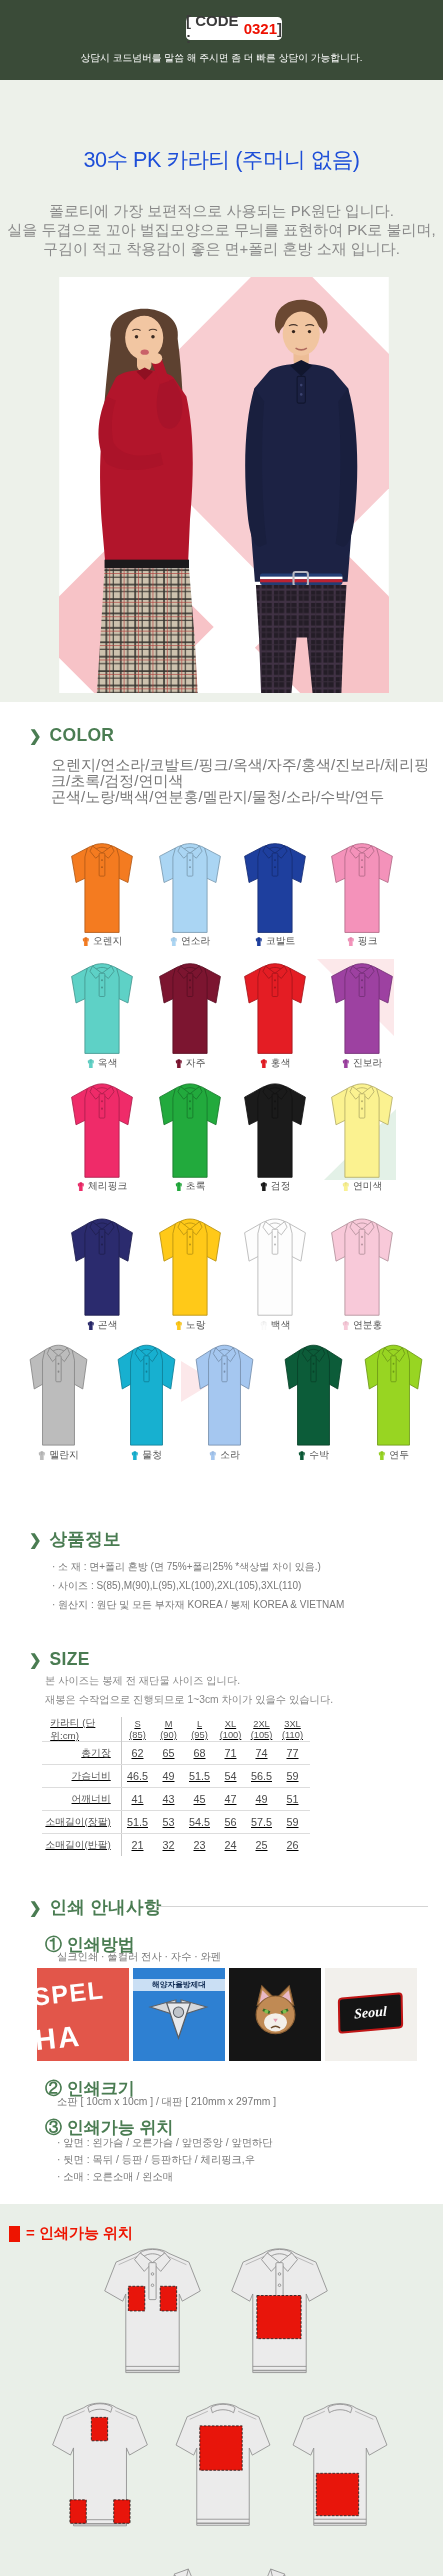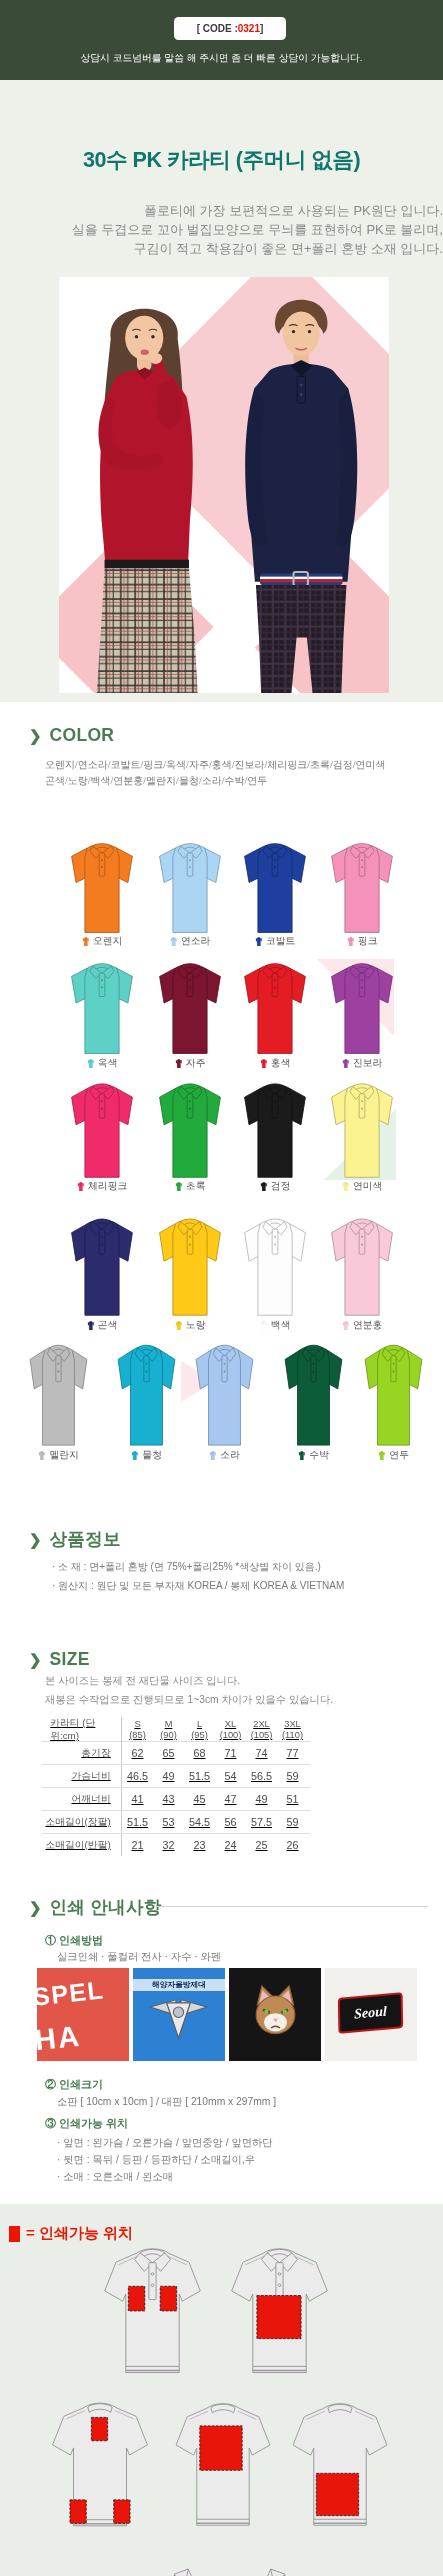--- a/index.html
+++ b/index.html
@@ -1,41 +1,41 @@
 <!DOCTYPE html>
 <html style="font-size:8.2px"><head>
 <meta charset="utf-8">
 <style>
   html,body{margin:0;padding:0;background:#ffffff;}
   .page{position:relative;width:443px;height:3194px;background:#ffffff;
         font-family:"Liberation Sans",sans-serif;overflow:hidden;}
   .abs{position:absolute;}
   
   .top-banner{left:0;top:0;width:443px;height:80px;background:#3a4b38;}
-  .code-badge{left:174px;top:17px;width:112px;height:23px;background:#fff;border-radius:4.6px;
+  .code-badge{left:186px;top:17px;width:96px;height:23px;background:#fff;border-radius:4.6px;
               display:flex;align-items:center;justify-content:center;
-              font-weight:bold;font-size:10px;color:#3b3b3b;}
+              font-weight:bold;font-size:15px;color:#3b3b3b;}
   .code-badge .red{color:#ee1000;}
   .banner-sub{left:0;top:52px;width:443px;text-align:center;color:#ffffff;font-size:9.8px;}
   
   .intro-bg{left:0;top:80px;width:443px;height:622px;background:#edf1ea;}
   .pos-bg{left:0;top:2204px;width:443px;height:500px;background:#e9efe8;}
   
-  .title{left:0;top:145px;width:443px;text-align:center;font-size:21.6px;font-weight:bold;
-         color:#0f766e;letter-spacing:-0.5px;}
-  .desc{left:0;top:201px;width:443px;text-align:right;font-size:13px;line-height:19px;color:#8a8a8a;}
+  .title{left:0;top:145px;width:443px;text-align:center;font-size:21.6px;font-weight:normal;
+         color:#1d4ed8;letter-spacing:-0.5px;}
+  .desc{left:0;top:201px;width:443px;text-align:center;font-size:15px;line-height:19px;color:#8a8a8a;}
   .hero{left:59px;top:277px;width:330px;height:416px;}
   
   .sec-head{left:29px;font-size:17.5px;font-weight:bold;color:#4a7c52;letter-spacing:0.3px;white-space:nowrap;}
   .sec-head .chev{display:inline-block;margin-right:7.7px;font-size:15px;}
-  .sub-head{left:45px;font-size:11px;font-weight:bold;color:#4a7c52;}
+  .sub-head{left:45px;font-size:17px;font-weight:bold;color:#4a7c52;}
   .g-line{left:57px;font-size:10.3px;color:#777;}
   .guide-rule{left:156px;top:1906px;width:272px;height:0.5px;background:#d4d4d4;}
   
-  .color-list{left:45px;top:757px;font-size:10px;line-height:16px;color:#777;font-family:Liberation Serif, serif;}
+  .color-list{left:51px;top:757px;font-size:15px;line-height:16px;color:#777;}
   .shirt{position:absolute;}
   .shirt svg{display:block;}
   .sw-label{position:absolute;display:flex;align-items:center;justify-content:center;
             font-size:9.8px;color:#555;gap:3.6px;}
   .sw-icon{width:7.7px;height:9.8px;flex:0 0 7.7px;}
   .tri{position:absolute;}
   
   .bullets{left:52px;top:1557px;font-size:10px;line-height:19px;color:#777;}
   .size-note{left:45px;top:1671px;font-size:10.3px;line-height:19px;color:#888;}
   
@@ -808,20 +808,21 @@
           </svg></span>
         <span>연두</span>
       </div>
     </div>
 
   <div class="abs sec-head" style="top:1527px;">
     <span class="chev">❯</span><span>상품정보</span>
   </div>
   <div class="abs bullets">
     <div>· 소   재 : 면+폴리 혼방 (면 75%+폴리25% *색상별 차이 있음.)</div>
+    <div>· 사이즈 : S(85),M(90),L(95),XL(100),2XL(105),3XL(110)</div>
     <div>· 원산지 : 원단 및 모든 부자재 KOREA / 봉제 KOREA &amp; VIETNAM</div>
   </div>
 
   <div class="abs sec-head" style="top:1649px;">
     <span class="chev">❯</span><span>SIZE</span>
   </div>
   <div class="abs size-note">
     <div>본 사이즈는 봉제 전 재단물 사이즈 입니다.</div>
     <div>재봉은 수작업으로 진행되므로 1~3cm 차이가 있을수 있습니다.</div>
   </div>
@@ -940,21 +941,21 @@
         <div style="position:absolute;left:13.4px;top:27px;width:61px;height:32px;background:#141414;border:2.6px solid #c11616;border-radius:4.1px;transform:rotate(-5deg) skewX(-4deg);display:flex;align-items:center;justify-content:center;">
           <span style="color:#fff;font-family:'Liberation Serif',serif;font-style:italic;font-weight:bold;font-size:14px;">Seoul</span>
         </div>
       </div>
     </div>
   <div class="abs sub-head" style="top:2077px;">② 인쇄크기</div>
   <div class="abs g-line" style="top:2095px;">소판 [ 10cm x 10cm ] / 대판 [ 210mm x 297mm ]</div>
   <div class="abs sub-head" style="top:2116px;">③ 인쇄가능 위치</div>
   <div class="abs g-line" style="top:2134px;line-height:17px;">
     <div>· 앞면 : 왼가슴 / 오른가슴 / 앞면중앙 / 앞면하단</div>
-    <div>· 뒷면 : 목뒤 / 등판 / 등판하단 / 소매길이,우</div>
+    <div>· 뒷면 : 목뒤 / 등판 / 등판하단 / 체리핑크,우</div>
     <div>· 소매 : 오른소매 / 왼소매</div>
   </div>
 
   <div class="abs pos-bg"></div>
   <div class="abs legend-box"></div>
   <div class="abs legend-text">= 인쇄가능 위치</div>
   <div id="diagrams">
       <div class="diagram" style="left: 96px; top: 2243px; width: 113px; height: 141px;"><svg viewBox="0 0 220 274" width="100%" height="100%">
      <g fill="#ebebeb" stroke="#8a8a8a" stroke-width="1.6" stroke-linejoin="round">
       <path d="M78,20 C94,8 126,8 142,20 L181,37 L203,93 L168,113 L162,99 L162,252 L58,252 L58,99 L52,113 L17,93 L39,37 Z"></path>

